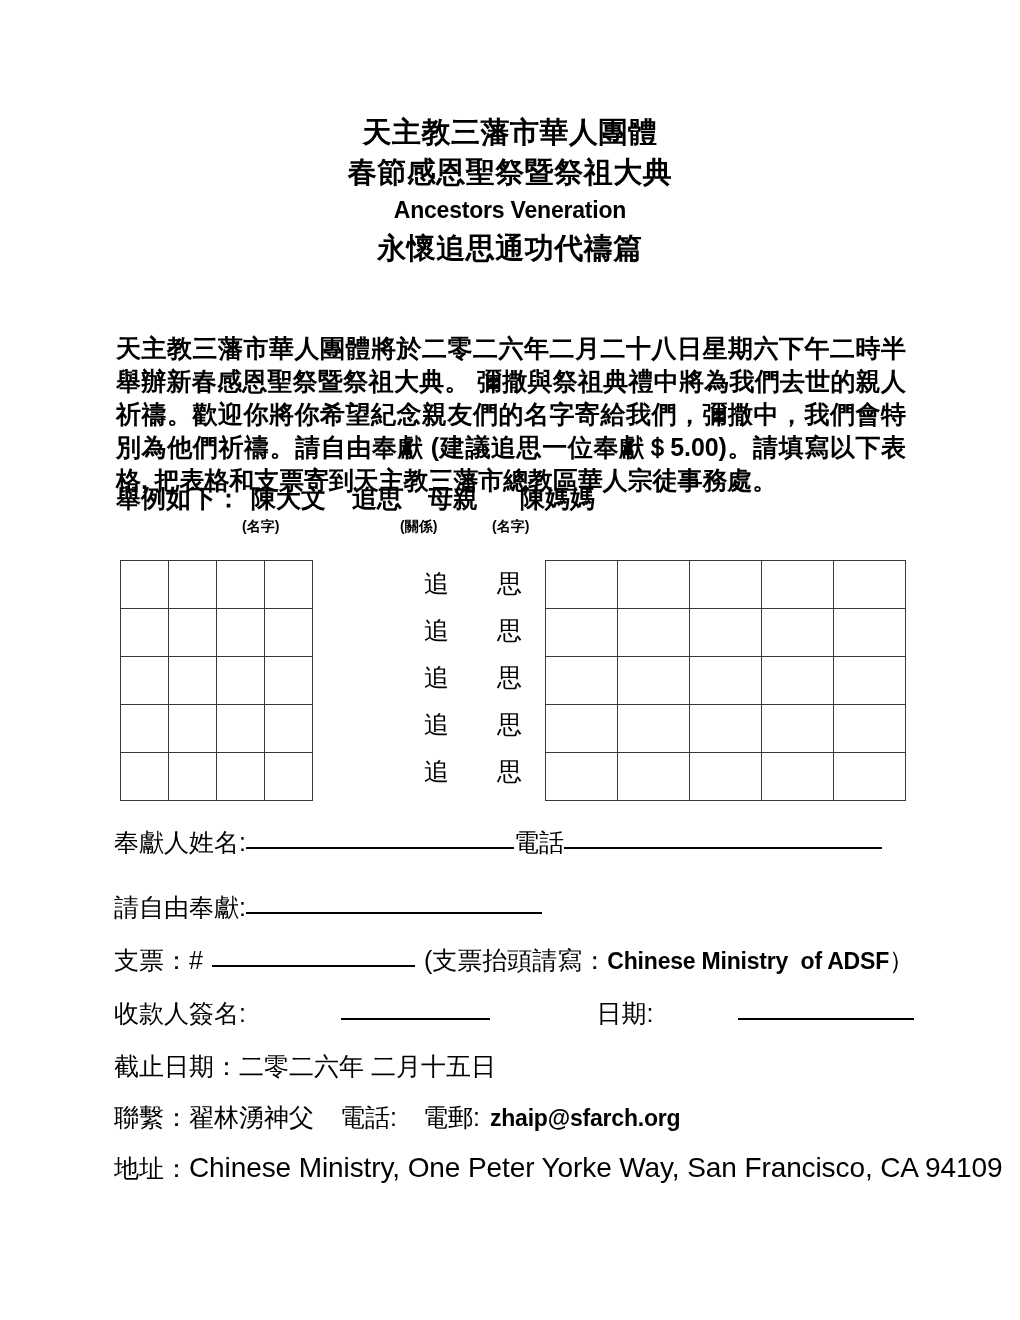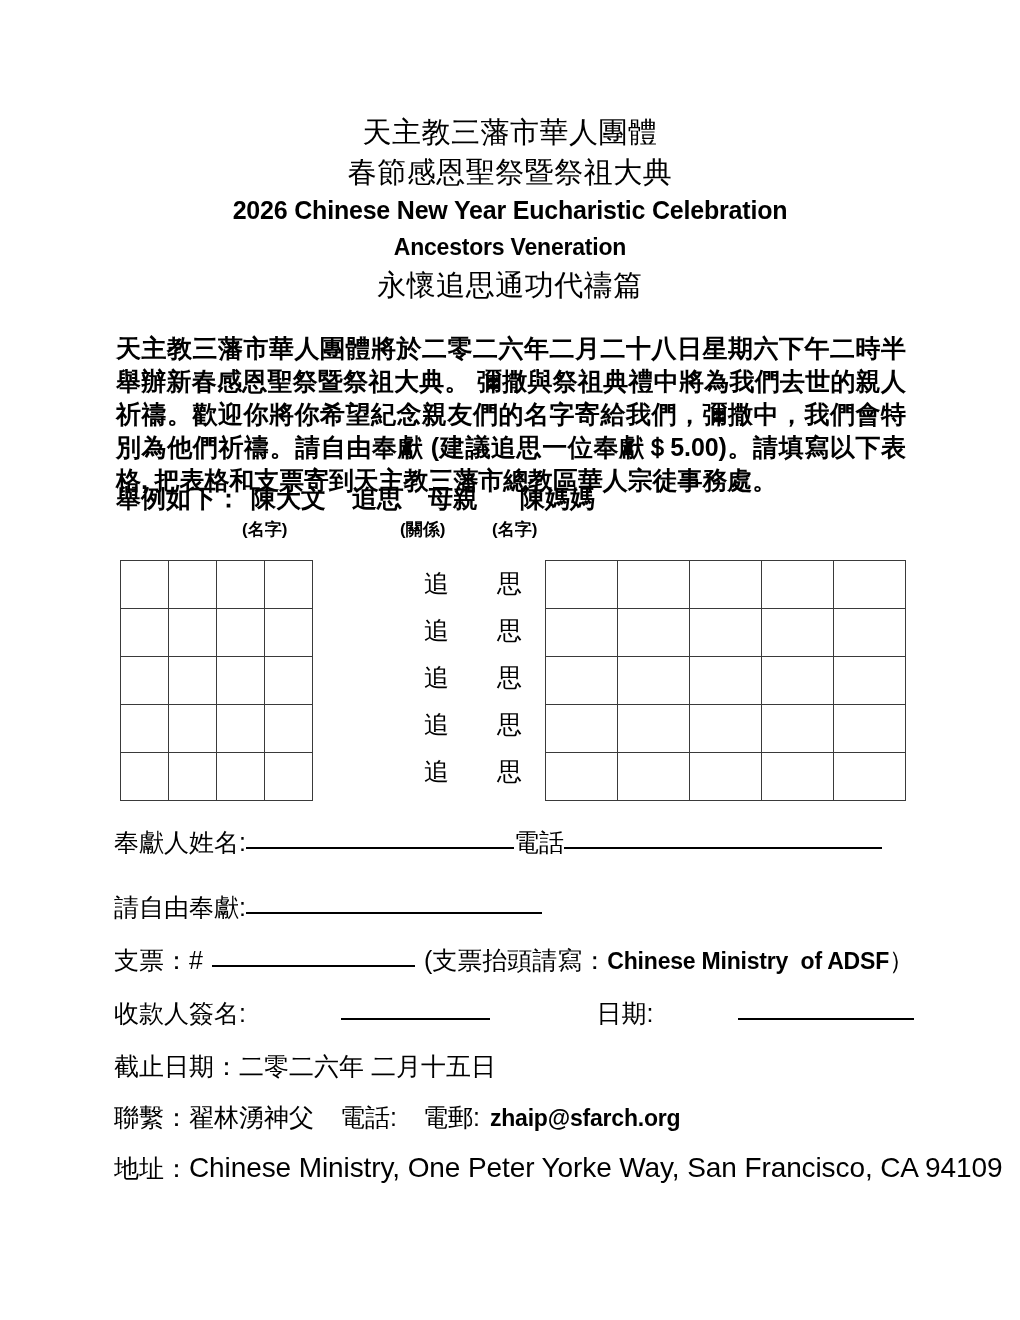--- a/index.html
+++ b/index.html
@@ -27,21 +27,21 @@
   .title-block {
     position: absolute;
     top: 112px;
     left: 0;
     width: 1020px;
     text-align: center;
   }
   .title-cn {
     font-size: 29px;
     line-height: 40px;
-    font-weight: 400;
+    font-weight: 700;
     letter-spacing: 0.5px;
   }
   .title-en {
     font-size: 25px;
     line-height: 37px;
     font-weight: 700;
     letter-spacing: -0.2px;
   }
   .title-en.small {
     font-size: 23px;
@@ -70,21 +70,21 @@
     font-size: 25px;
     font-weight: 700;
     white-space: pre;
   }
   .sub-labels {
     position: absolute;
     top: 518px;
     left: 116px;
     width: 560px;
     height: 26px;
-    font-size: 17px;
+    font-size: 14px;
     font-weight: 700;
     text-decoration: underline;
   }
   .sub-labels span {
     position: absolute;
     top: 0;
   }
   .sub-name1 { left: 126px; }
   .sub-rel   { left: 284px; }
   .sub-name2 { left: 376px; }
@@ -175,21 +175,20 @@
   .gap-lg { display: inline-block; width: 42px; }
 </style>
 </head>
 <body>
 
 <div class="page">
 
   <div class="title-block">
     <div class="title-cn">天主教三藩市華人團體</div>
     <div class="title-cn">春節感恩聖祭暨祭祖大典</div>
-    <div class="title-en">2026 Chinese New Year Eucharistic Celebration</div>
     <div class="title-en small">Ancestors Veneration</div>
     <div class="title-cn">永懷追思通功代禱篇</div>
   </div>
 
   <div class="body-para">天主教三藩市華人團體將於二零二六年二月二十八日星期六下午二時半舉辦新春感恩聖祭暨祭祖大典。 彌撒與祭祖典禮中將為我們去世的親人祈禱。歡迎你將你希望紀念親友們的名字寄給我們，彌撒中，我們會特別為他們祈禱。請自由奉獻 (建議追思一位奉獻＄5.00)。請填寫以下表格, 把表格和支票寄到天主教三藩市總教區華人宗徒事務處。</div>
 
   <div class="example-line"><span>舉例如下：</span><span class="gap-sm"></span><span>陳大文</span><span class="gap-md"></span><span>追思</span><span class="gap-md"></span><span>母親</span><span class="gap-lg"></span><span>陳媽媽</span></div>
 
   <div class="sub-labels">
     <span class="sub-name1">(名字)</span>

